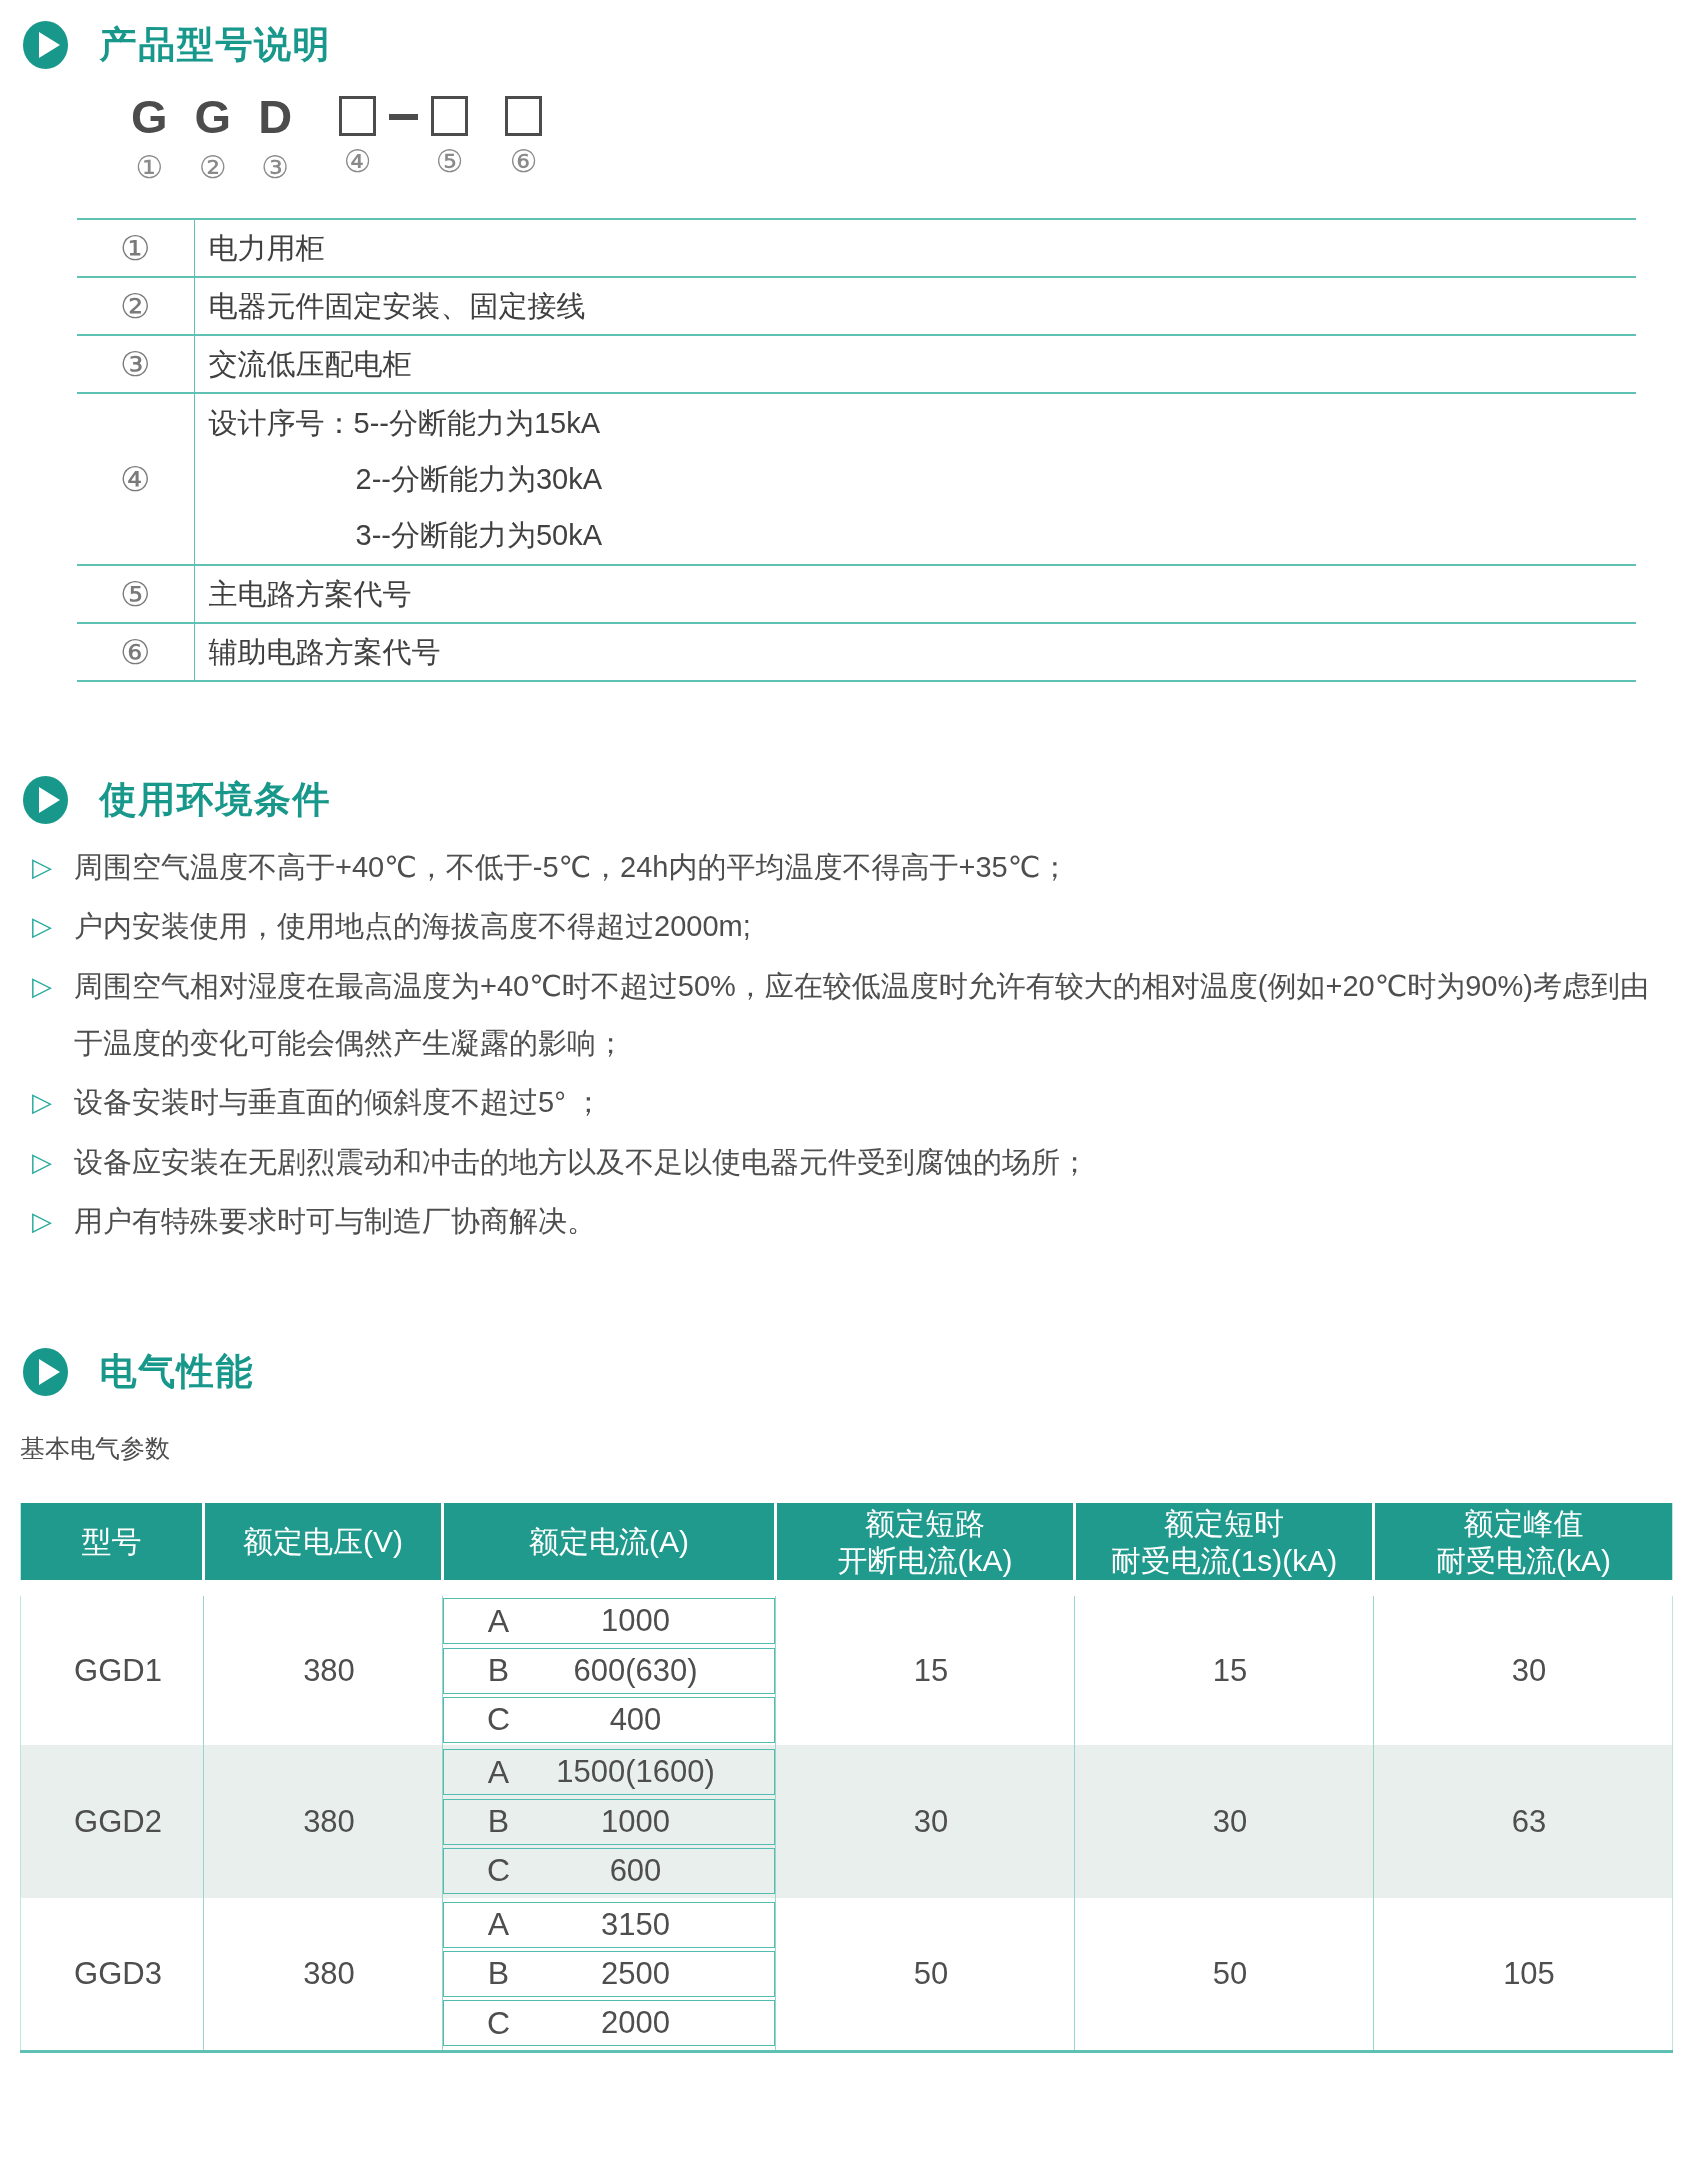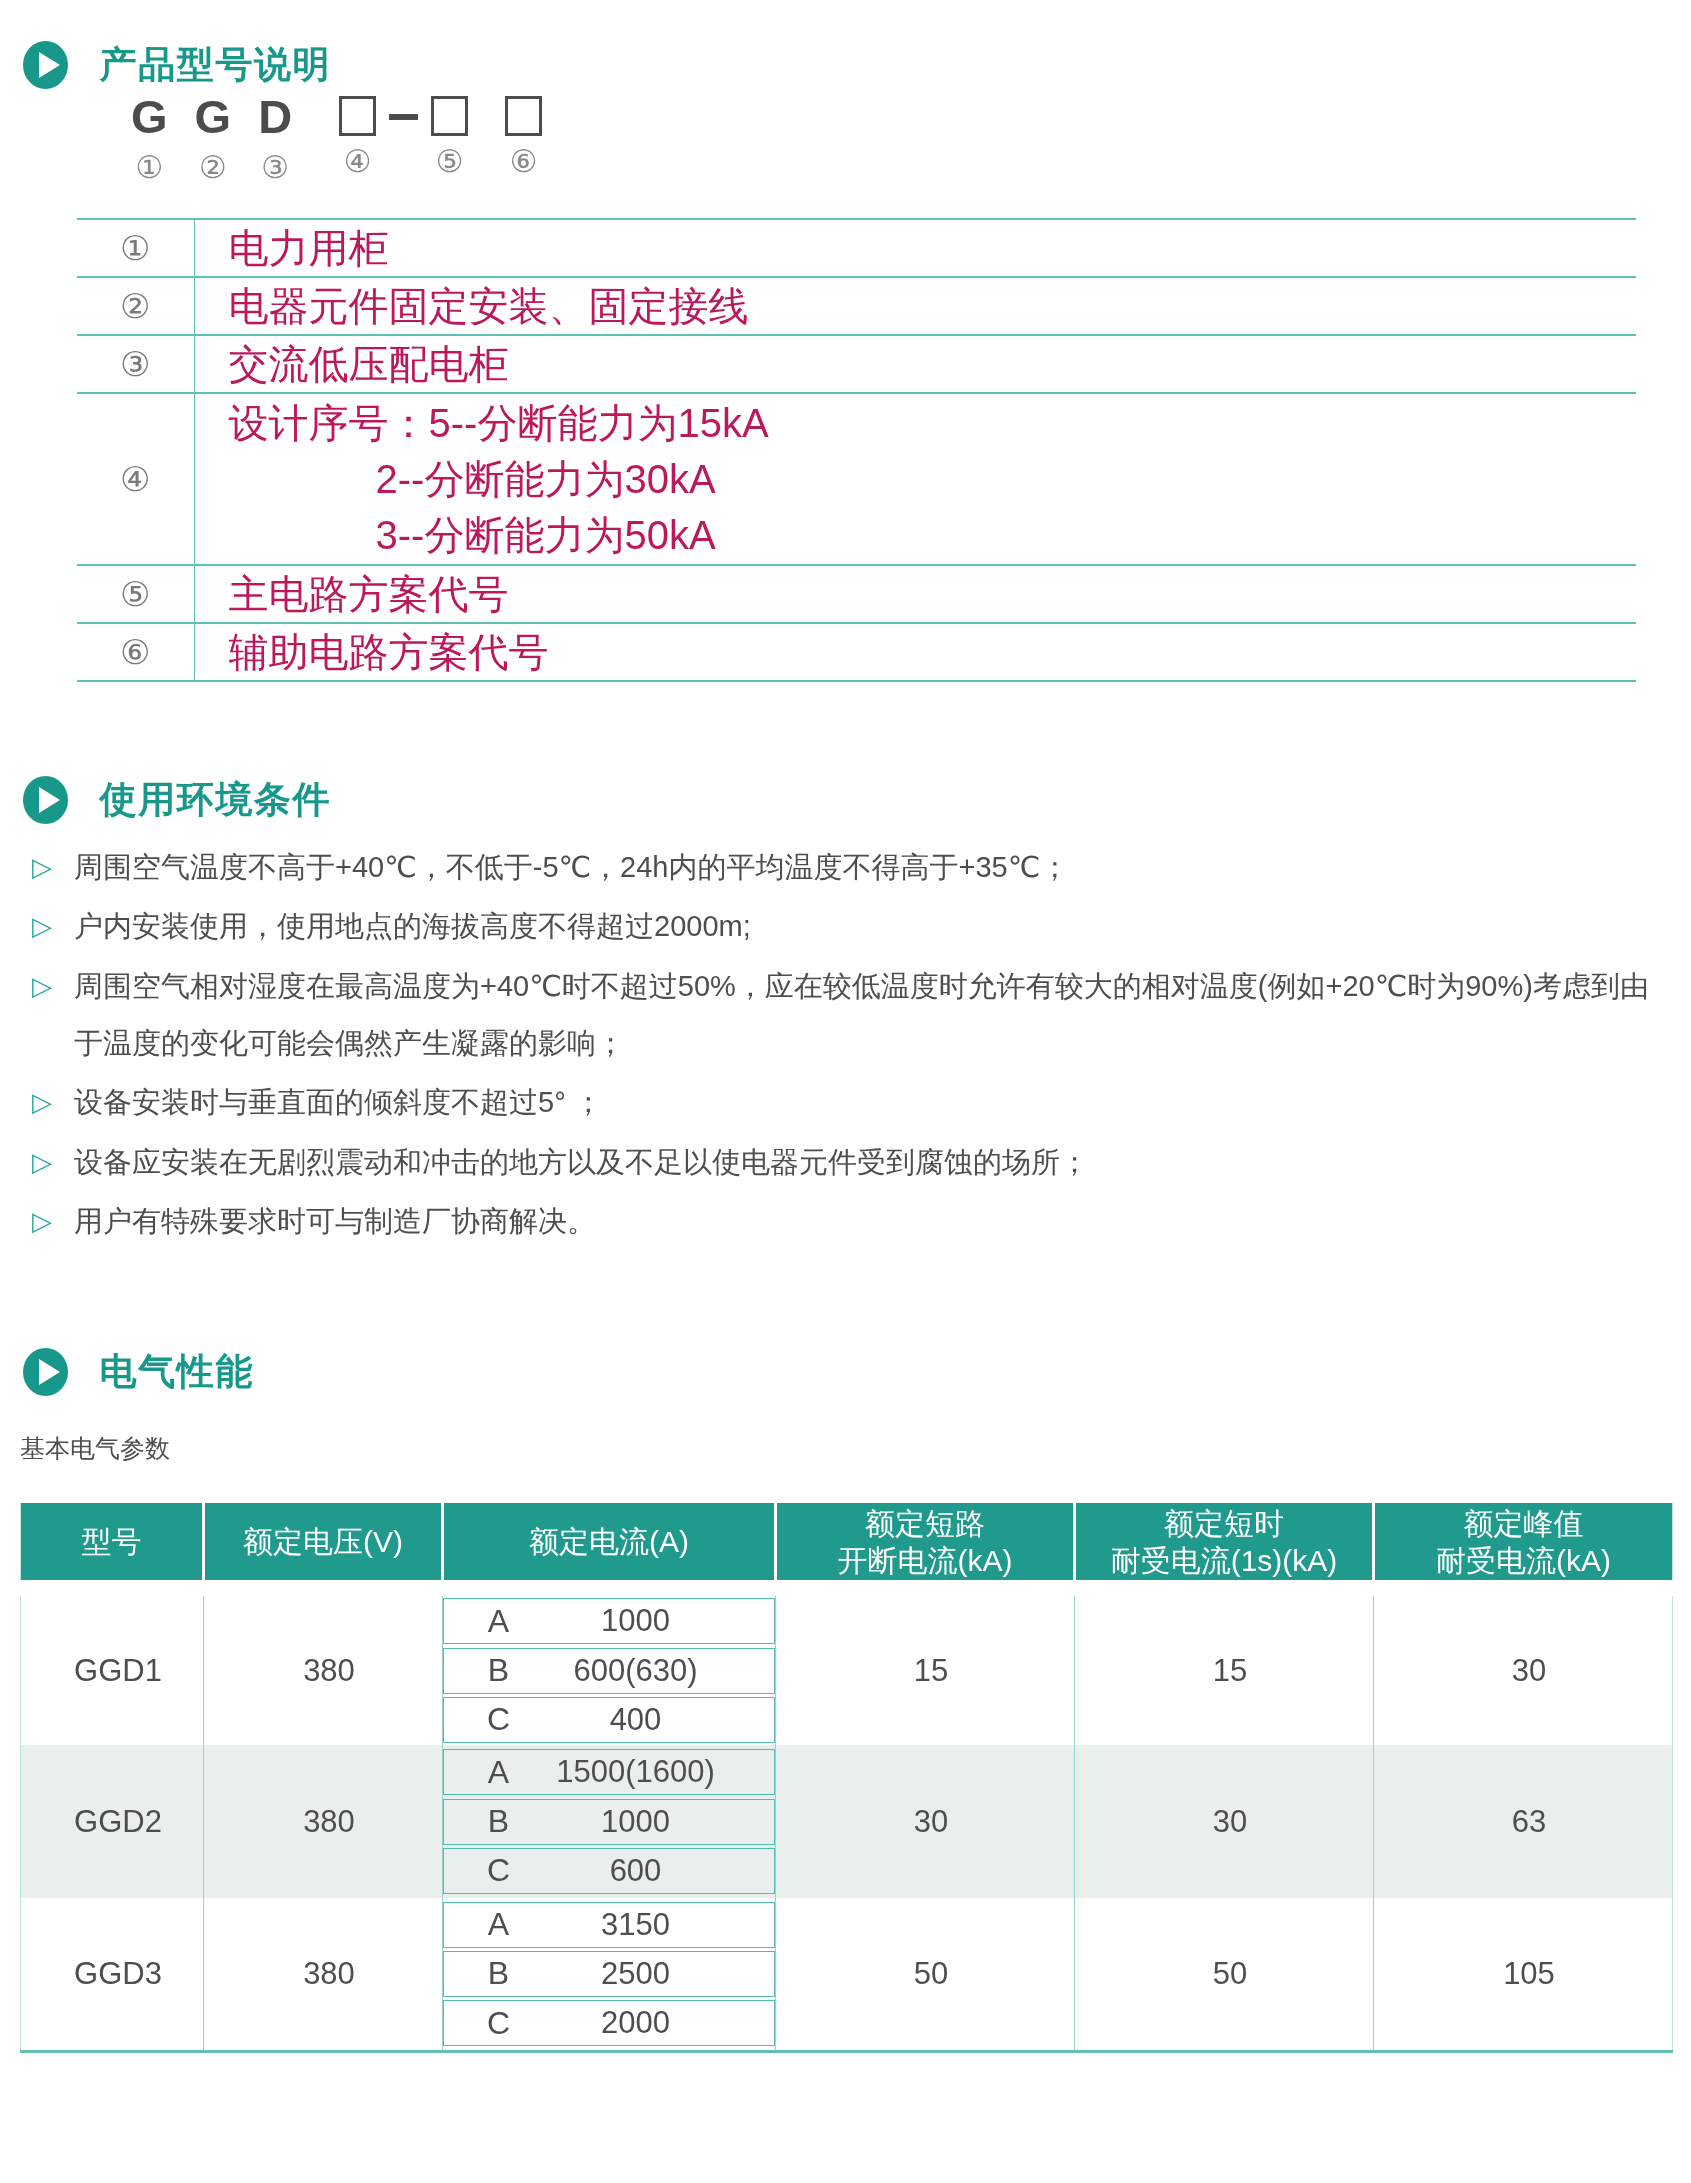--- a/index.html
+++ b/index.html
@@ -98,23 +98,23 @@
   .legend tr:first-child { border-top: 2.4px solid #5fc0b4; }
   .legend td { vertical-align: middle; }
   .legend td.num {
     width: 117px;
     border-right: 1.6px solid #5fc0b4;
     text-align: center;
     font-size: 34px;
     color: #7a7a7a;
   }
   .legend td.desc {
-    padding-left: 34px;
-    font-size: 40px;
-    color: #be185d;
+    padding-left: 14px;
+    font-size: 29px;
+    color: #404040;
   }
   .legend tr.single { height: 58px; }
   .legend tr.multi { height: 172px; }
   .legend .line { line-height: 56px; }
   .legend .indent { padding-left: 147px; }
 
   
   .bullets {
     position: absolute;
     left: 32px;
@@ -201,21 +201,21 @@
   .cur-v {
     flex: 1;
     text-align: center;
     padding-right: 56px;
     font-size: 31px;
   }
 </style>
 </head>
 <body>
 
-<div class="sec-title" style="top:40px;">
+<div class="sec-title" style="top:20px;">
   <span class="play-icon"></span>
   <span class="t">产品型号说明</span>
 </div>
 
 <div class="code-row">
   <div class="code-item m34">
     <div class="code-sym">G</div>
     <div class="code-badge">①</div>
   </div>
   <div class="code-item m34">

